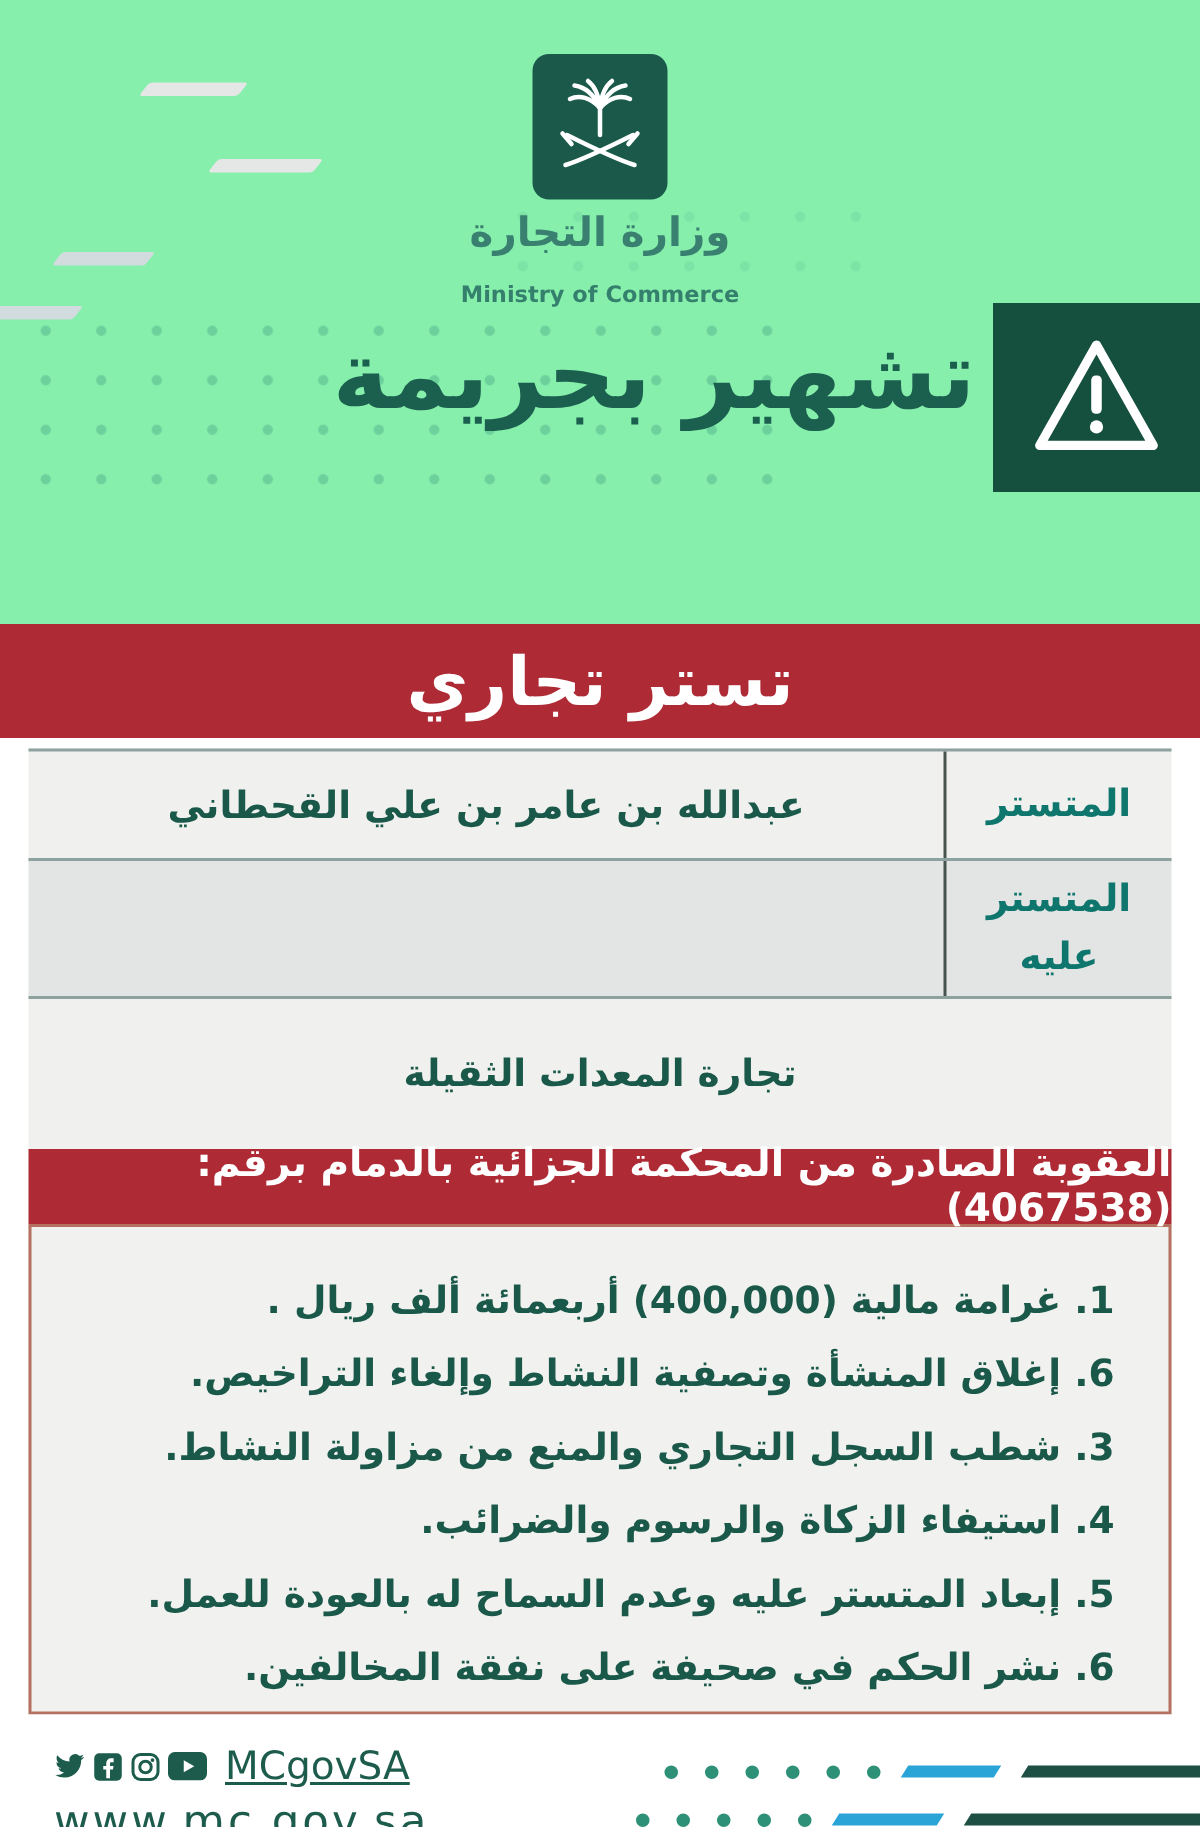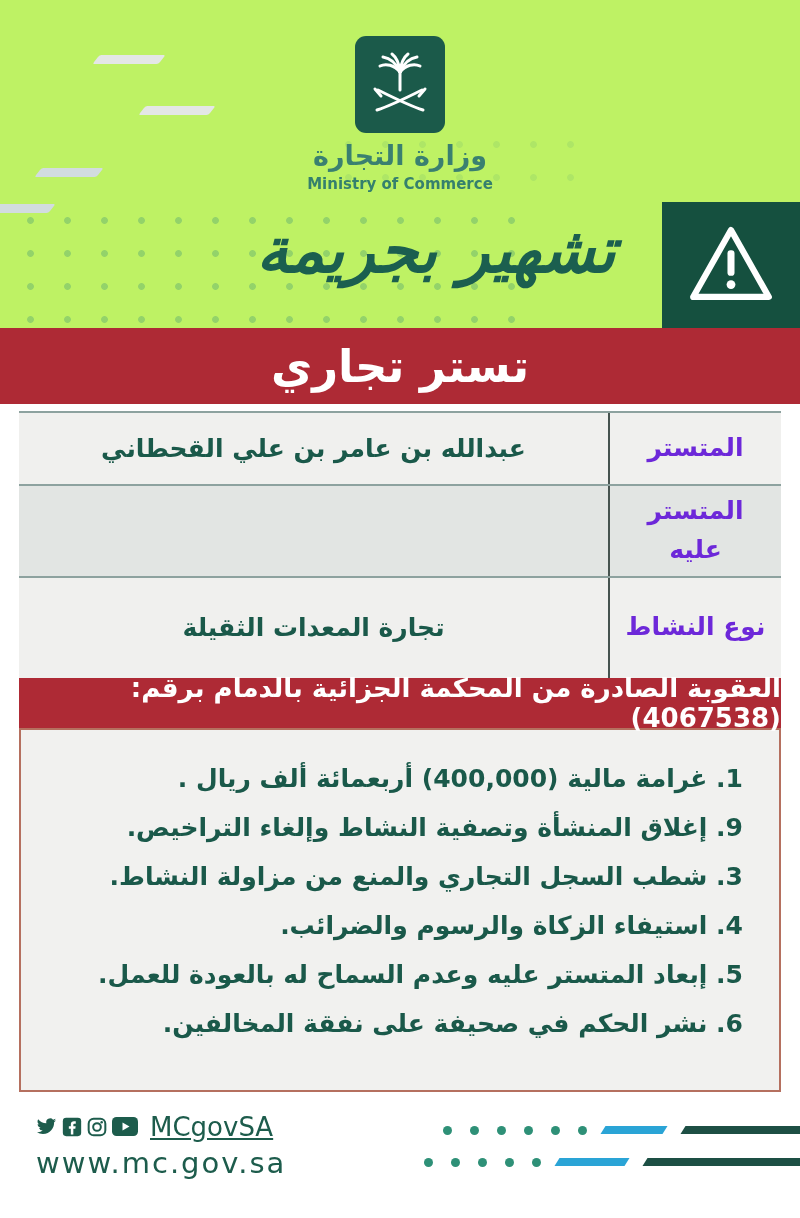--- a/index.html
+++ b/index.html
@@ -1,21 +1,21 @@
 <!DOCTYPE html>
 <html lang="ar"><head>
 <meta charset="utf-8">
 <style>
   html,body{margin:0;padding:0;}
   body{
     width:800px;height:1218px;background:#ffffff;position:relative;overflow:hidden;
     font-family:"DejaVu Sans", sans-serif;
   }
   
-  .header{position:relative;height:328px;background:#bef264;overflow:hidden;}
+  .header{position:relative;height:416px;background:#86efac;overflow:hidden;}
   .dots-field{
     position:absolute;left:0;top:192px;width:540px;height:136px;
     background-image:radial-gradient(circle, rgba(47,138,118,.30) 3px, transparent 3.8px);
     background-size:37px 33px;background-position:12px 12px;
   }
   .dots-field-2{
     position:absolute;left:330px;top:128px;width:260px;height:70px;opacity:.45;
     background-image:radial-gradient(circle, rgba(47,138,118,.25) 3px, transparent 3.8px);
     background-size:37px 33px;
   }
@@ -23,59 +23,59 @@
   .bar-a{left:38px;top:168px;width:62px;}
   .bar-b{left:-8px;top:204px;width:60px;}
   .bar-c{left:96px;top:55px;width:66px;background:#e4e7e5;}
   .bar-d{left:142px;top:106px;width:70px;background:#e4e7e5;}
   .logo-wrap{position:absolute;top:36px;left:0;right:0;display:flex;flex-direction:column;align-items:center;}
   .logo-square{
     width:90px;height:97px;background:#1b5a4a;border-radius:11px;
     display:flex;align-items:center;justify-content:center;
   }
   .logo-ar{margin-top:7px;font-size:27px;font-weight:bold;color:#3a8070;letter-spacing:1px;}
-  .logo-en{margin-top:4px;font-size:15px;font-weight:bold;color:#35806d;}
+  .logo-en{margin-top:16px;font-size:15px;font-weight:bold;color:#35806d;}
   .main-title{
     position:absolute;top:214px;left:0;width:664px;transform:translateX(104px);
-    text-align:center;font-size:63px;font-weight:bold;color:#1b5f4f;direction:rtl;white-space:nowrap;font-style:italic;
+    text-align:center;font-size:63px;font-weight:bold;color:#1b5f4f;direction:rtl;white-space:nowrap;
   }
   .warning-box{
     position:absolute;right:0;top:202px;width:138px;height:126px;background:#15503f;
     display:flex;align-items:center;justify-content:center;
   }
   
   .crime-banner{
     height:76px;background:#ae2a35;display:flex;align-items:center;justify-content:center;
     color:#ffffff;font-size:45px;font-weight:bold;direction:rtl;
   }
   .gap{height:7px;background:#ffffff;}
   
   .case-table{margin:0 19px;direction:rtl;}
   .case-row{display:flex;border-top:2px solid #8da29f;background:#f0f0ee;}
   .case-row:nth-child(even){background:#e2e5e3;}
   .case-row:nth-child(1){min-height:71px;}
   .case-row:nth-child(2){min-height:66px;}
   .case-row:nth-child(3){min-height:100px;}
   .case-row:nth-child(4){min-height:72px;}
   .case-label{
-    width:173px;box-sizing:border-box;padding:6px 10px;border-left:2px solid #46534f;
+    width:152px;box-sizing:border-box;padding:6px 10px;border-left:2px solid #46534f;
     display:flex;align-items:center;justify-content:center;text-align:center;
-    color:#6d28d9;font-weight:bold;font-size:25px;line-height:1.55;
+    color:#0f766e;font-weight:bold;font-size:25px;line-height:1.55;
   }
   .case-value{
     flex:1;display:flex;align-items:center;justify-content:center;text-align:center;
     color:#1a594a;font-weight:bold;font-size:25px;padding:20px 14px;
   }
   
   .penalty-banner{
     margin:0 19px;height:50px;background:#ae2a35;display:flex;align-items:center;justify-content:center;
     color:#ffffff;font-size:26px;font-weight:bold;direction:rtl;
   }
   .penalty-body{
-    margin:0 19px;height:364px;box-sizing:border-box;background:#f1f1ef;
+    margin:0 19px;height:327px;box-sizing:border-box;background:#f1f1ef;
     border:2px solid #b5705f;padding:24px 36px 0 18px;direction:rtl;
   }
   .penalty-item{
     color:#1a594a;font-weight:bold;font-size:25px;line-height:49px;text-align:right;
   }
   
   .footer{position:relative;height:110px;background:#ffffff;}
   .social-row{position:absolute;left:36px;top:20px;display:flex;align-items:center;}
   .social-row .icon{display:flex;align-items:center;margin-right:5px;}
   .handle{font-size:26px;color:#1d5c4c;margin-left:7px;text-decoration:underline;}
@@ -142,29 +142,28 @@
 
 <div class="case-table">
   <div class="case-row">
     <div class="case-label">المتستر</div>
     <div class="case-value">عبدالله بن عامر بن علي القحطاني</div>
   </div>
   <div class="case-row">
     <div class="case-label">المتستر عليه</div>
   </div>
   <div class="case-row">
-    <div class="case-label">نوع النشاط</div>
     <div class="case-value">تجارة المعدات الثقيلة</div>
   </div>
 </div>
 
 <div class="penalty-banner">العقوبة الصادرة من المحكمة الجزائية بالدمام برقم:(4067538)</div>
 <div class="penalty-body">
   <div class="penalty-item">1. غرامة مالية (400,000) أربعمائة ألف ريال .</div>
-  <div class="penalty-item">9. إغلاق المنشأة وتصفية النشاط وإلغاء التراخيص.</div>
+  <div class="penalty-item">6. إغلاق المنشأة وتصفية النشاط وإلغاء التراخيص.</div>
   <div class="penalty-item">3. شطب السجل التجاري والمنع من مزاولة النشاط.</div>
   <div class="penalty-item">4. استيفاء الزكاة والرسوم والضرائب.</div>
   <div class="penalty-item">5. إبعاد المتستر عليه وعدم السماح له بالعودة للعمل.</div>
   <div class="penalty-item">6. نشر الحكم في صحيفة على نفقة المخالفين.</div>
 </div>
 
 <div class="footer">
   <div class="social-row">
     <span class="icon">
       <svg viewBox="0 0 24 24" width="21" height="21" fill="#1d5c4c" aria-hidden="true">

